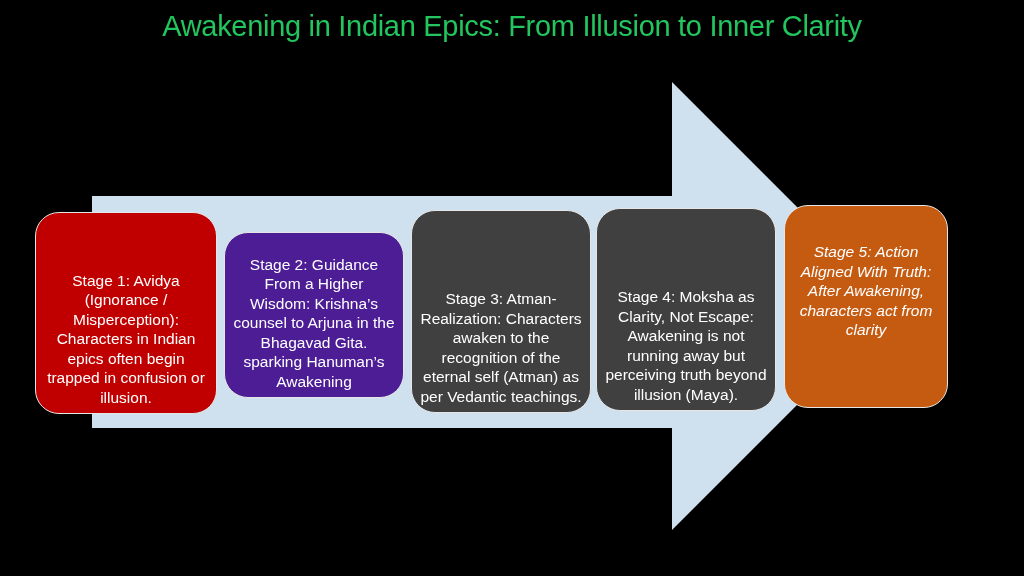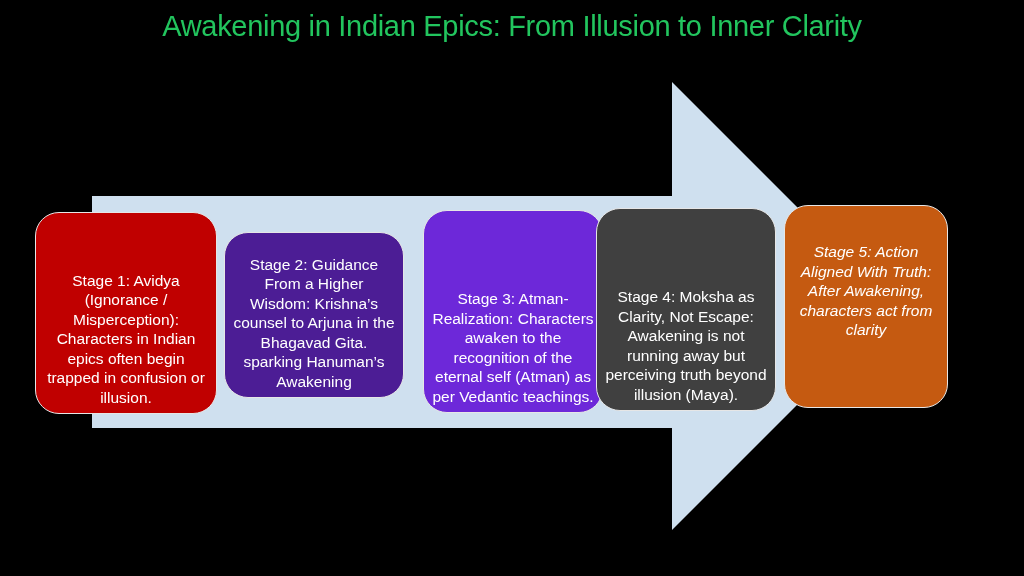--- a/index.html
+++ b/index.html
@@ -33,21 +33,21 @@
 </svg>
 
 <div class="stage" style="left:35px; top:212px; width:182px; height:202px; background:#C00000;">
   <span>Stage 1: Avidya (Ignorance / Misperception): Characters in Indian epics often begin trapped in confusion or illusion.</span>
 </div>
 
 <div class="stage" style="left:224px; top:232px; width:180px; height:166px; background:#4c1d95;">
   <span>Stage 2: Guidance From a Higher Wisdom: Krishna’s counsel to Arjuna in the Bhagavad Gita. sparking Hanuman’s Awakening</span>
 </div>
 
-<div class="stage" style="left:411px; top:210px; width:180px; height:203px; background:#6d28d9;margin-left:12px;">
+<div class="stage" style="left:411px; top:210px; width:180px; height:203px; background:#404040;">
   <span>Stage 3: Atman-Realization: Characters awaken to the recognition of the eternal self (Atman) as per Vedantic teachings.</span>
 </div>
 
 <div class="stage" style="left:596px; top:208px; width:180px; height:203px; background:#404040;">
   <span>Stage 4: Moksha as Clarity, Not Escape: Awakening is not running away but perceiving truth beyond illusion (Maya).</span>
 </div>
 
 <div class="stage" style="left:784px; top:205px; width:164px; height:203px; background:#C55A11; align-items:flex-start; padding-top:36px;font-style:italic;">
   <span>Stage 5: Action Aligned With Truth: After Awakening, characters act from clarity</span>
 </div>

